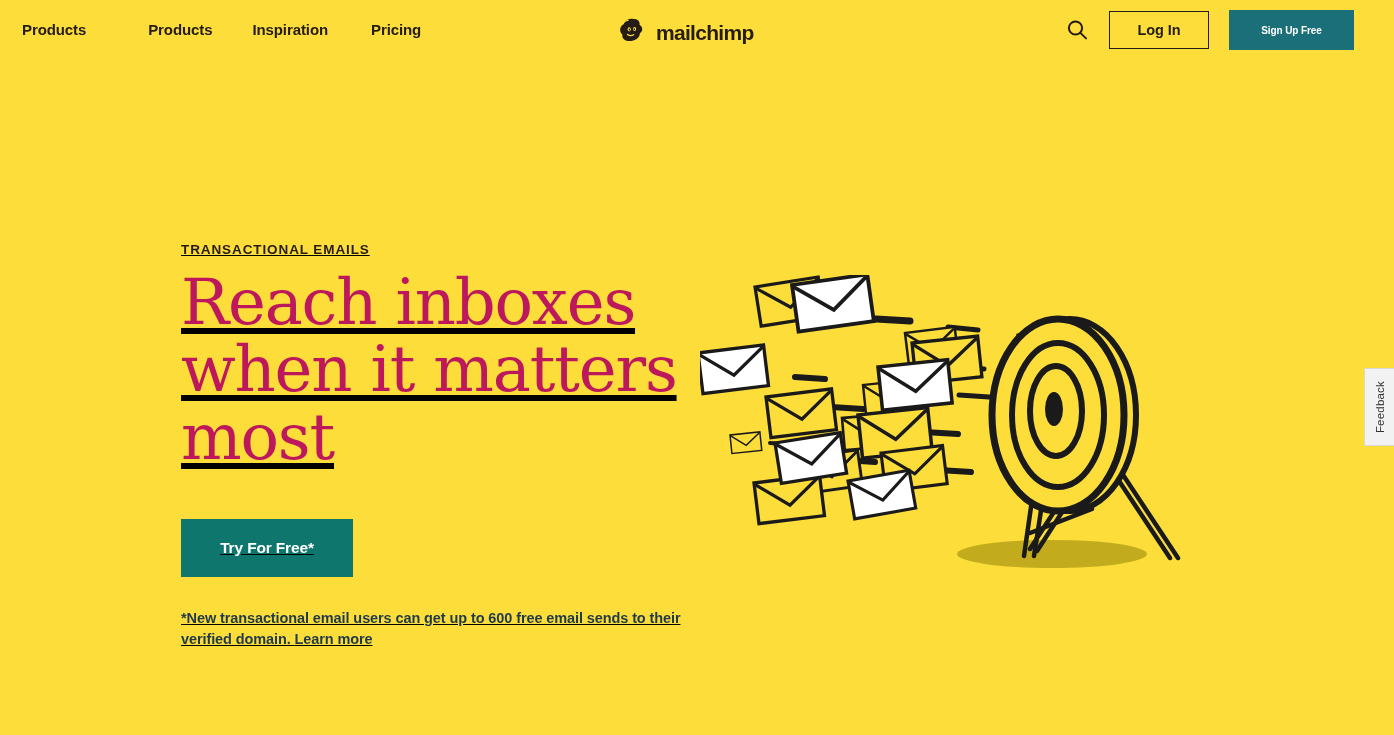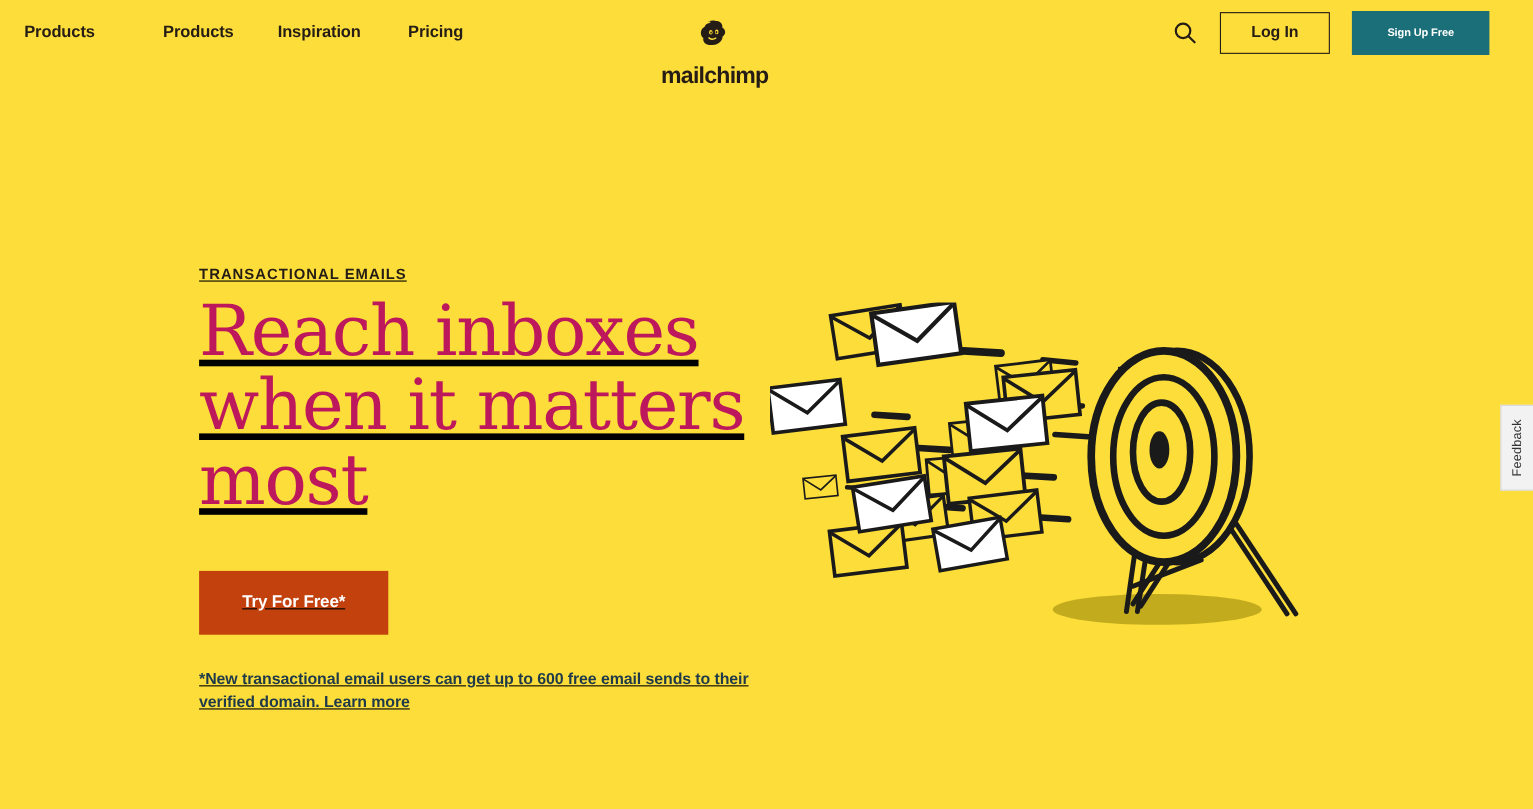--- a/index.html
+++ b/index.html
@@ -16,21 +16,21 @@
 
   .nav-links { position:absolute; top:20px; left:22px; display:flex; gap:0; }
   .nav-link {
     font-size:15px; font-weight:700; color:#241c15; letter-spacing:-0.1px;
     text-decoration:none; white-space:nowrap; cursor:pointer; line-height:20px;
   }
   .nav-link:nth-child(1){ margin-right:62px; }
   .nav-link:nth-child(2){ margin-right:40px; }
   .nav-link:nth-child(3){ margin-right:43px; }
 
-  #logo { position:absolute; left:601px; top:13px; display:flex; align-items:center; gap:6px; cursor:pointer;flex-direction:column; }
+  #logo { position:absolute; left:616px; top:13px; display:flex; align-items:center; gap:6px; cursor:pointer; }
   #logo .logo-text { font-size:21px; font-weight:800; color:#241c15; letter-spacing:-0.7px; line-height:1; }
 
   #search-btn {
     position:absolute; left:1063px; top:16px; width:28px; height:28px;
     background:none; border:none; cursor:pointer; padding:0;
   }
   #login-btn {
     position:absolute; left:1109px; top:11px; width:100px; height:38px;
     background:transparent; border:1.5px solid #241c15; color:#241c15;
     font-size:14.5px; font-weight:700; font-family:"Liberation Sans", sans-serif;
@@ -55,21 +55,21 @@
     font-size:64px; font-weight:400; color:#be185d;
     line-height:1.06; letter-spacing:-1.2px;
   }
   #hero-sub {
     margin-top:26px; width:480px;
     font-size:23px; font-weight:400; color:#241c15;
     line-height:1.42; letter-spacing:-0.35px;
   }
   #cta-btn {
     display:block; margin-top:47px; width:172px; height:58px;
-    background:#c2410c; border:none; color:#ffffff;
+    background:#0f766e; border:none; color:#ffffff;
     font-size:15.5px; font-weight:700; font-family:"Liberation Sans", sans-serif;
     cursor:pointer; letter-spacing:-0.15px;
   }
   #footnote {
     margin-top:31px; width:500px;
     font-size:14.5px; font-weight:700; color:#1e3a4a;
     line-height:1.48; letter-spacing:-0.1px;
   }
   #footnote-link { color:#1e3a4a; text-decoration:none; cursor:pointer; }
 

